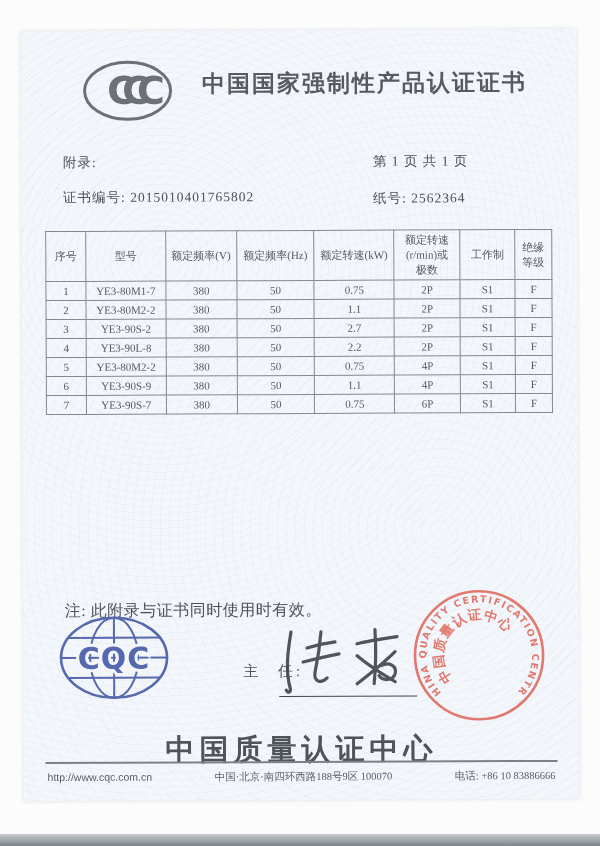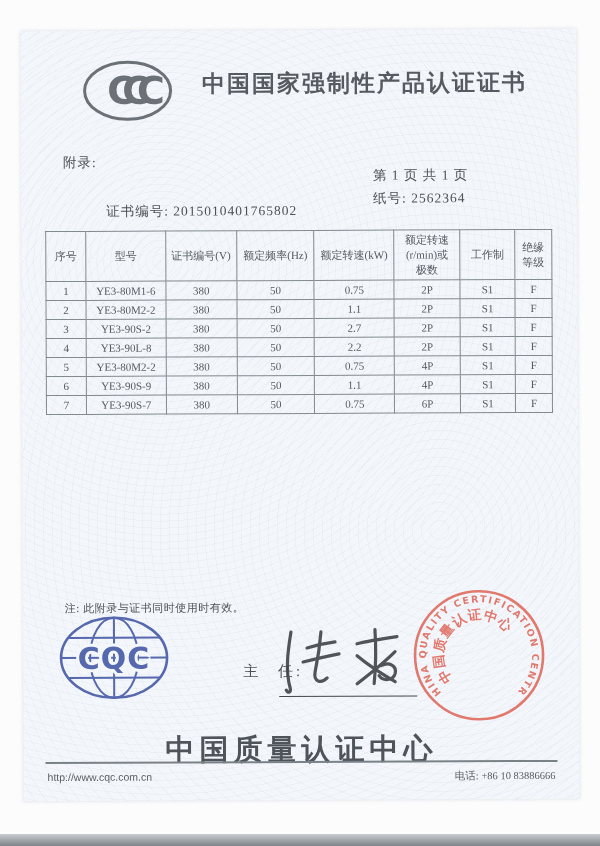--- a/index.html
+++ b/index.html
@@ -29,21 +29,21 @@
 
   .meta { font-size:13.5px; color:#4c5257; letter-spacing:1px; }
 
   .spec-table { left:24px; top:200px; width:507px; border-collapse:collapse;
     font-size:11px; color:#555b61; text-align:center; }
   .spec-table th, .spec-table td { border:1px solid #838a90; font-weight:normal; }
   .spec-table th { height:50px; white-space:pre-line; line-height:1.35; padding:1px 2px; }
   .spec-table td { height:19px; padding:0 2px; }
   .spec-table { border:1.5px solid #70777d; }
 
-  .note { left:42px; top:570px; font-size:11px; letter-spacing:0.5px; }
+  .note { left:42px; top:570px; font-size:16px; letter-spacing:0.5px; }
 
   .director { left:220px; top:632px; font-size:15px; letter-spacing:3px; word-spacing:10px; color:#4c5257; }
   .sig-line { left:256px; top:666px; width:138px; border-bottom:1.5px solid #43474b; height:0; }
 
   .org-name { left:0; right:0; top:700px; text-align:center;
     font-family:"Liberation Sans","DejaVu Sans",sans-serif;
     font-size:29px; font-weight:600; letter-spacing:5px; color:#4e545a; }
 
   .rule { left:22px; right:22px; top:731px; height:2px; background:#7a8187; }
 
@@ -62,23 +62,23 @@
 <div class="paper">
 
   <svg class="abs" style="left:60px; top:28px;" width="94" height="64" viewBox="0 0 94 64">
     <ellipse cx="47" cy="32" rx="43" ry="28.5" fill="none" stroke="#6b7176" stroke-width="3"></ellipse>
     <text x="49" y="45" text-anchor="middle" font-size="38" font-weight="800" letter-spacing="-13" fill="#6b7176">CCC</text>
   </svg>
 
   <div class="abs doc-title">中国国家强制性产品认证证书</div>
 
   <div class="abs meta" style="left:42px; top:123px;">附录:</div>
-  <div class="abs meta" style="left:352px; top:123px;margin-top:14px;">第 1 页 共 1 页</div>
-
-  <div class="abs meta" style="left:42px; top:172px;margin-left:43px;">
+  <div class="abs meta" style="left:352px; top:123px;">第 1 页 共 1 页</div>
+
+  <div class="abs meta" style="left:42px; top:158px;">
     <span>证书编号:</span>
     <span>2015010401765802</span>
   </div>
   <div class="abs meta" style="left:352px; top:160px;">
     <span>纸号:</span>
     <span>2562364</span>
   </div>
 
   <table class="abs spec-table">
     <colgroup>
@@ -88,35 +88,35 @@
         <col style="width:78px">
       <col style="width:80px">
         <col style="width:66px">
         <col style="width:55px">
         <col style="width:37px">
     </colgroup>
     <thead>
         <tr>
           <th>序号</th>
           <th>型号</th>
-          <th>证书编号(V)</th>
+          <th>额定频率(V)</th>
           <th>额定频率(Hz)</th>
           <th>额定转速(kW)</th>
           <th>额定转速
 (r/min)或
 极数</th>
           <th>工作制</th>
           <th>绝缘
 等级</th>
         </tr>
       </thead>
     <tbody>
         <tr>
           <td>1</td>
-          <td>YE3-80M1-6</td>
+          <td>YE3-80M1-7</td>
           <td>380</td>
           <td>50</td>
           <td>0.75</td>
           <td>2P</td>
           <td>S1</td>
           <td>F</td>
         </tr>
         <tr>
           <td>2</td>
           <td>YE3-80M2-2</td>
@@ -225,18 +225,19 @@
         <textPath href="#arcZh" startOffset="50%" text-anchor="middle">中国质量认证中心</textPath>
       </text>
     </g>
   </svg>
 
   <div class="abs org-name">中国质量认证中心</div>
   <div class="abs rule"></div>
 
   <div class="abs footer-row">
     <span>http://www.cqc.com.cn</span>
+    <span class="addr">中国·北京·南四环西路188号9区 100070</span>
     <span class="addr">电话: +86 10 83886666</span>
   </div>
 
 </div>
 
 <div class="bottom-band"></div>
 
 </body></html>

